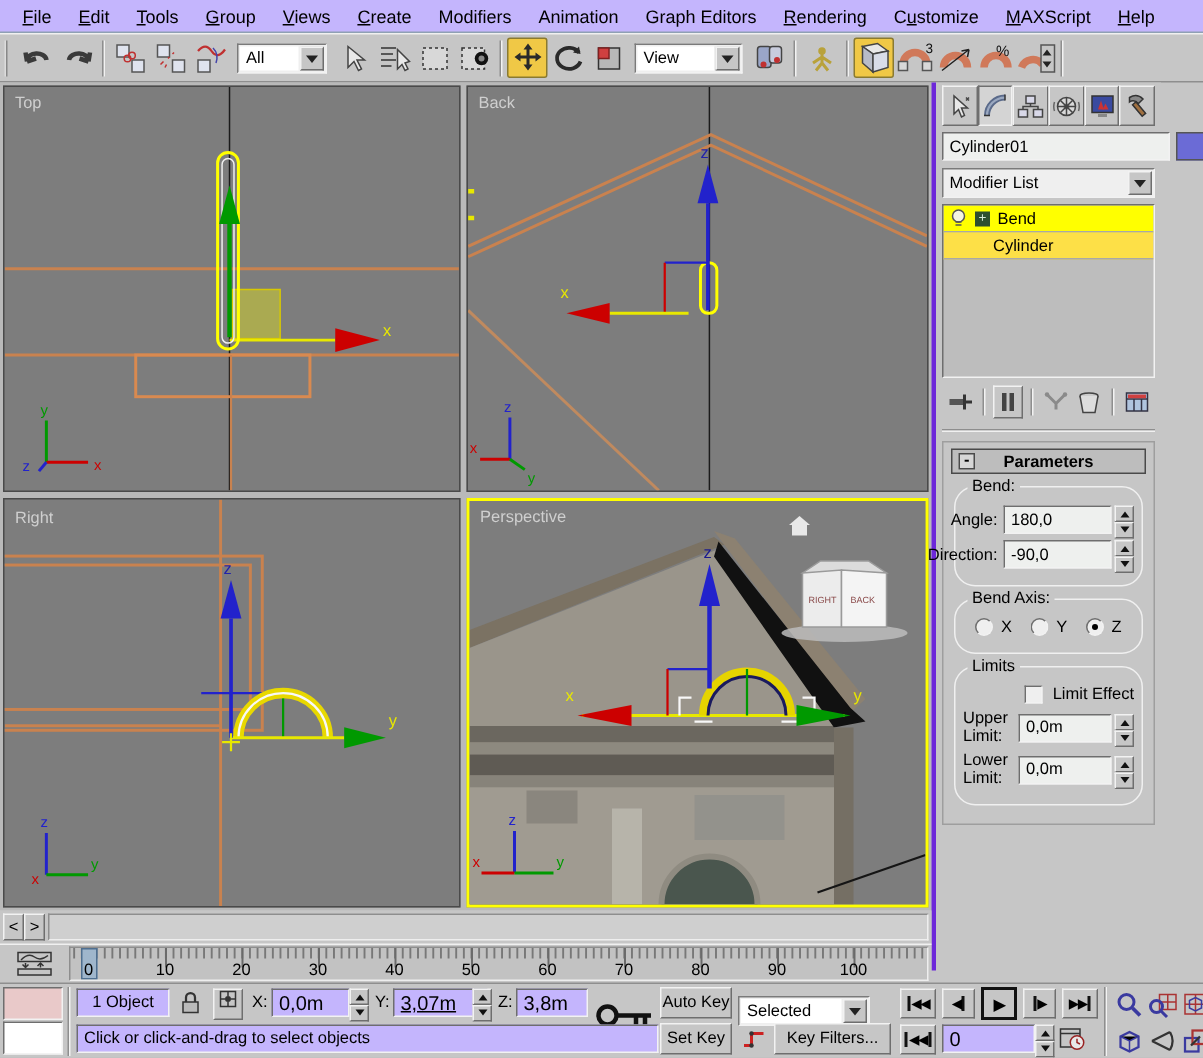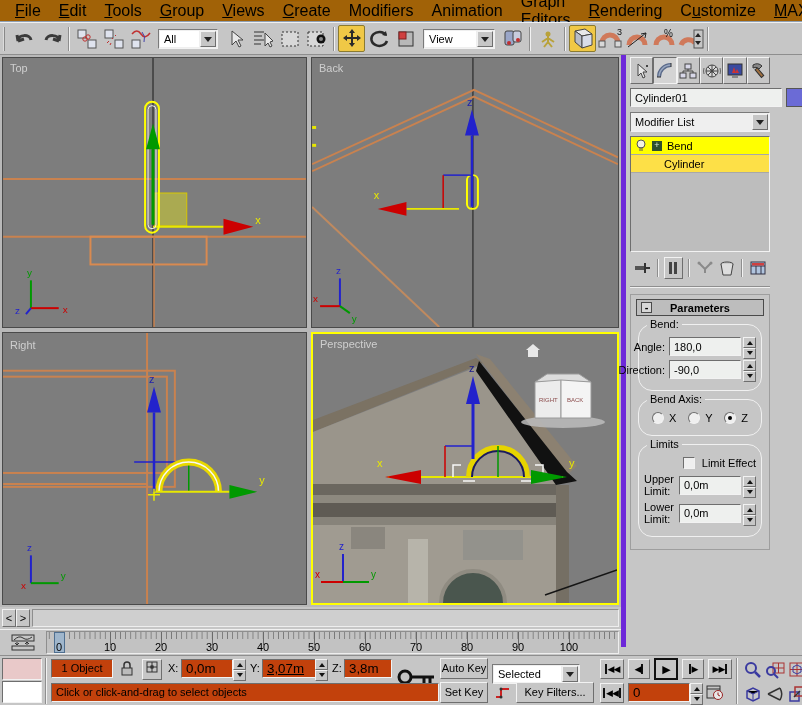--- a/index.html
+++ b/index.html
@@ -1,21 +1,21 @@
 <!DOCTYPE html>
 <html><head>
 <meta charset="utf-8">
 <style>
   * { margin:0; padding:0; box-sizing:border-box; }
   html,body { width:802px; height:705px; }
   body { font-family:"Liberation Sans", sans-serif; font-size:11px; background:#c6c6c6; color:#000; overflow:hidden; }
   .app { position:relative; width:802px; height:705px; background:#c6c6c6; }
 
   
-  .menubar { position:absolute; left:0; top:0; width:802px; height:22px; background:#a16207; border-bottom:1px solid #8fa0b4; display:flex; align-items:center; padding-left:6px; font-size:16px; }
+  .menubar { position:absolute; left:0; top:0; width:802px; height:22px; background:#c4b5fd; border-bottom:1px solid #8fa0b4; display:flex; align-items:center; padding-left:6px; font-size:12px; }
   .menu-item { padding:2px 9px; cursor:default; }
   .menu-item u { text-decoration:underline; }
 
   
   .toolbar { position:absolute; left:0; top:22px; width:802px; height:33px; background:#c6c6c6; border-top:1px solid #f0f0f0; border-bottom:1px solid #8e8e8e; display:flex; align-items:center; padding:0 2px; overflow:hidden; }
   .grip { width:5px; height:24px; border-left:2px ridge #dcdcdc; margin:0 3px 0 1px; }
   .tbtn { width:27px; height:27px; display:flex; align-items:center; justify-content:center; flex:none; position:relative; }
   .tbtn.active { background:#f0c846; border:1px solid #8a7a30; border-radius:2px; }
   .tsep { width:2px; height:24px; border-left:1px solid #8e8e8e; border-right:1px solid #f2f2f2; margin:0 3px; flex:none; }
   .dropdown { height:20px; background:#efefef; border:1px solid; border-color:#7a7a7a #f2f2f2 #f2f2f2 #7a7a7a; display:flex; align-items:center; flex:none; margin:0 4px; }
@@ -24,21 +24,21 @@
   .tri-down { width:0; height:0; border:4px solid transparent; border-top:5px solid #222; margin-top:4px; }
 
   
   .vp-area { position:absolute; left:0; top:55px; width:621px; height:552px; background:#b9b9b9; padding:2px; }
   .vp-grid { display:grid; width:100%; height:100%; grid-template-columns:305px 4px 308px; grid-template-rows:271px 4px 273px; }
   .vp { position:relative; background:#7d7d7d; border:1px solid #4a4a4a; overflow:hidden; }
   .vp.active { border:2px solid #ffff00; }
   .vp svg { display:block; width:100%; height:100%; }
 
   
-  .cmdpanel { position:absolute; left:621px; top:55px; width:153px; height:592px; background:#c6c6c6; border-left:5px solid #6d28d9; padding:2px 4px; }
+  .cmdpanel { position:absolute; left:621px; top:55px; width:153px; height:592px; background:#c6c6c6; border-left:3px solid #6d28d9; padding:2px 4px; }
   .tabs { display:flex; height:27px; margin-bottom:4px; }
   .tab { flex:1; border:1px solid; border-color:#f2f2f2 #6e6e6e #6e6e6e #f2f2f2; background:#c6c6c6; display:flex; align-items:center; justify-content:center; }
   .tab.active { border-color:#6e6e6e #f2f2f2 #f2f2f2 #6e6e6e; background:#d4d4d4; }
   .name-row { display:flex; gap:4px; margin-bottom:5px; align-items:center; }
   .field { height:19px; background:#eef0ee; border:1px solid; border-color:#6e6e6e #f2f2f2 #f2f2f2 #6e6e6e; font-family:"Liberation Sans",sans-serif; font-size:11px; padding:0 4px; color:#000; }
   input.field { outline:none; }
   .swatch { width:19px; height:19px; border:1px solid #555; flex:none; }
   .modlist { display:flex; height:20px; margin-bottom:4px; background:#efefef; border:1px solid; border-color:#7a7a7a #f2f2f2 #f2f2f2 #7a7a7a; align-items:center; }
   .modlist .dval { flex:1; padding:0 4px; }
   .stack { height:116px; background:#bdbdbd; border:1px solid; border-color:#6e6e6e #f2f2f2 #f2f2f2 #6e6e6e; margin-bottom:4px; overflow:hidden; }
@@ -81,21 +81,21 @@
       linear-gradient(90deg,#787878 0,#787878 1px,transparent 1px);
     background-size:51px 13px, 5.1px 7px;
     background-repeat:repeat-x, repeat-x;
     background-position:12px 0, 12px 0; }
   .frame-marker { position:absolute; left:7px; top:0; width:11px; height:100%; background:#9fb6cc; border:1px solid #4f6f90; }
   .tick-label { position:absolute; bottom:0; transform:translateX(-50%); font-size:11px; }
 
   
   .statusbar { position:absolute; left:0; top:655px; width:802px; height:50px; background:#c6c6c6; border-top:1px solid #8e8e8e; }
   .abs { position:absolute; }
-  .sb-field { background:#c2410c; border:1px solid; border-color:#6e6e6e #f2f2f2 #f2f2f2 #6e6e6e; height:19px; line-height:17px; padding:0 4px; }
+  .sb-field { background:#c4b5fd; border:1px solid; border-color:#6e6e6e #f2f2f2 #f2f2f2 #6e6e6e; height:19px; line-height:17px; padding:0 4px; }
   .sb-btn { background:#c6c6c6; border:1px solid; border-color:#f2f2f2 #6e6e6e #6e6e6e #f2f2f2; height:21px; line-height:19px; text-align:center; }
   .listener-top { left:2px; top:2px; width:40px; height:22px; background:#e9c9c9; border:1px solid; border-color:#6e6e6e #f2f2f2 #f2f2f2 #6e6e6e; }
   .listener-bottom { left:2px; top:25px; width:40px; height:22px; background:#fff; border:1px solid; border-color:#6e6e6e #f2f2f2 #f2f2f2 #6e6e6e; }
   .vsep { position:absolute; top:2px; height:46px; width:2px; border-left:1px solid #8e8e8e; border-right:1px solid #f2f2f2; }
   .play-btn { background:#c6c6c6; border:1px solid; border-color:#f2f2f2 #6e6e6e #6e6e6e #f2f2f2; height:20px; display:flex; align-items:center; justify-content:center; font-size:9px; letter-spacing:-1px; }
   .play-btn.main { border:2px solid #111; height:22px; }
   .nav-btn { width:25px; height:23px; display:flex; align-items:center; justify-content:center; }
 </style>
 </head>
 <body>

